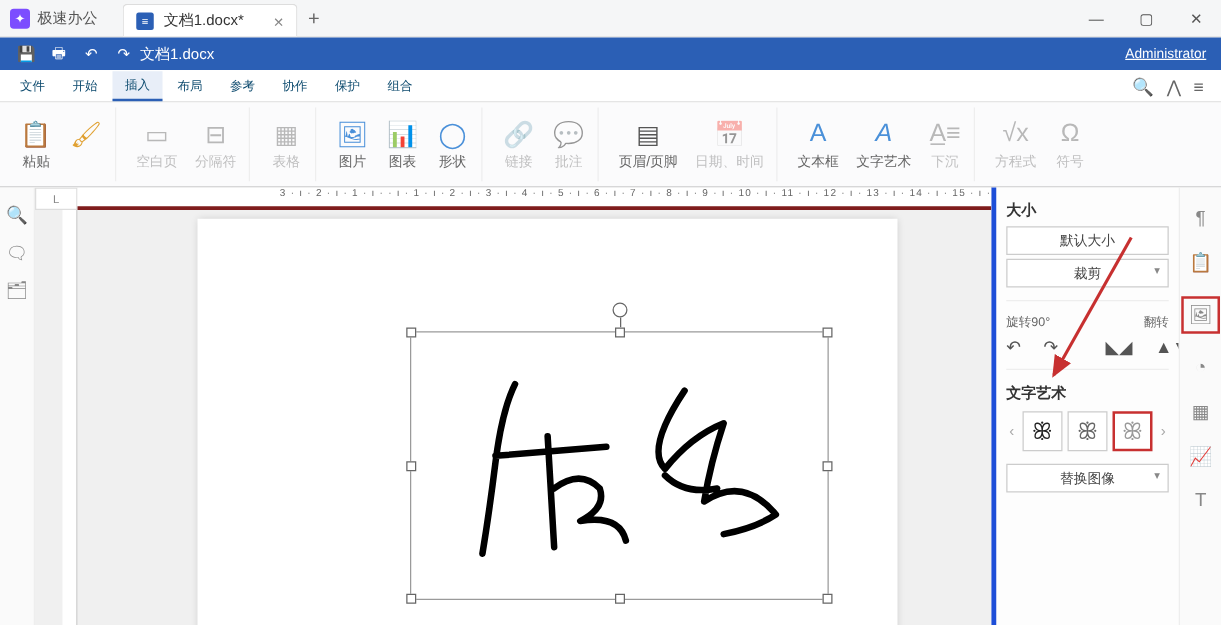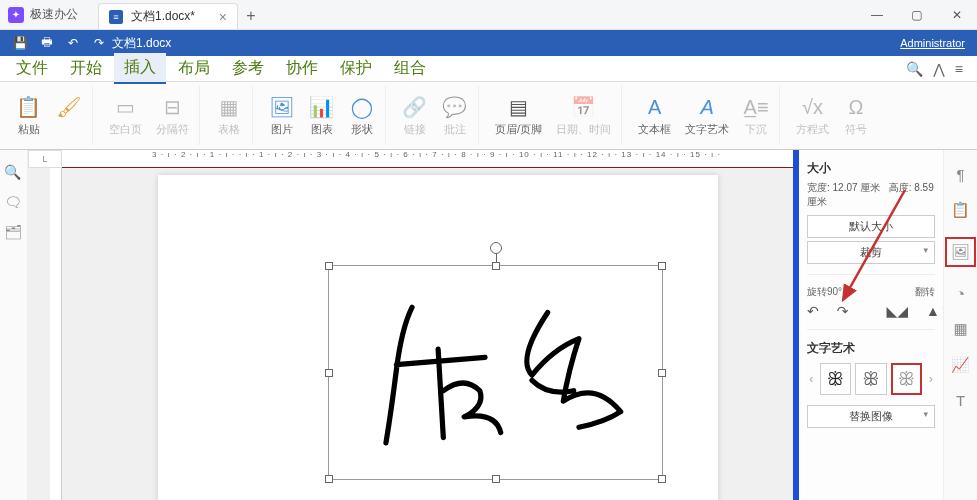--- a/index.html
+++ b/index.html
@@ -18,21 +18,21 @@
   .win-btn { width: 40px; height: 30px; display:flex; align-items:center; justify-content:center; color:#555; font-size:12px; cursor:pointer; }
   
   
   .quickbar { height: 26px; background: #2b5fb5; display:flex; align-items:center; color:#fff; padding: 0 8px; }
   .qbtn { width: 26px; height: 26px; display:flex; align-items:center; justify-content:center; cursor:pointer; }
   .qtitle { flex:1; text-align:left; font-size:12px; }
   .quser { font-size: 11px; padding-right: 4px; text-decoration: underline;}
   
   
   .menubar { height: 26px; border-bottom: 1px solid #ddd; display:flex; align-items:center; padding: 0 6px; gap: 2px;}
-  .menu-item { padding: 4px 10px; font-size:16px; color:#4d7c0f; cursor:pointer; }
+  .menu-item { padding: 4px 10px; font-size:10px; color:#0c4a6e; cursor:pointer; }
   .menu-item.active { background: #e8eef8; border-bottom: 2px solid #2b5fb5; }
   .menu-right { margin-left:auto; display:flex; gap:10px; padding-right:8px; color:#666;}
   .menu-right span { cursor:pointer; font-size:14px;}
   
   
   .ribbon { height: 68px; border-bottom: 1px solid #ccc; display:flex; padding: 4px 6px; gap: 6px; background:#fbfbfc;}
   .rgroup { display:flex; flex-direction:column; align-items:center; justify-content:center; padding: 0 6px; border-right: 1px solid #eee; }
   .rgroup.norule { border-right:none;}
   .rbtn-big { display:flex; flex-direction:column; align-items:center; gap:2px; cursor:pointer; padding: 2px 4px; color:#555;}
   .rbtn-big .ricon { width: 26px; height: 26px; display:flex; align-items:center; justify-content:center; font-size:20px; }
@@ -40,33 +40,33 @@
   .rbtn-big.disabled { opacity: 0.4; }
   .rrow { display:flex; gap:6px; }
   
   
   .workspace { display:flex; height: calc(500px - 30px - 26px - 26px - 68px); }
   .left-tools { width: 28px; background:#fafafa; border-right:1px solid #eee; display:flex; flex-direction:column; align-items:center; gap:14px; padding-top:14px; color:#888;}
   .left-tools span { cursor:pointer; font-size:14px;}
   
   .canvas-area { flex:1; background:#f0f0f0; position:relative; overflow:hidden;}
   .ruler-corner { position:absolute; left:0; top:0; width:34px; height:18px; background:#fff; border:1px solid #ddd; font-size:9px; color:#888; display:flex; align-items:center; justify-content:center;}
-  .hruler { position:absolute; left:34px; top:0; right:0; height:18px; background:#fff; border-bottom:1px solid #7f1d1d; font-size:8px; color:#666; white-space:nowrap; overflow:hidden; padding-left: 90px; letter-spacing: 1px;}
+  .hruler { position:absolute; left:34px; top:0; right:0; height:18px; background:#fff; border-bottom:3px solid #7f1d1d; font-size:8px; color:#666; white-space:nowrap; overflow:hidden; padding-left: 90px; letter-spacing: 1px; text-align: right;}
   .vruler { position:absolute; left:22px; top:18px; width:12px; bottom:0; background:#fff; border-right:1px solid #ccc;}
   .page { position:absolute; left:130px; top:25px; width:560px; height:460px; background:#fff; box-shadow: 0 0 6px rgba(0,0,0,0.15);}
   .selbox { position:absolute; left:300px; top:115px; width:335px; height:215px; border:1px solid #9a9a9a; }
   .handle { position:absolute; width:8px; height:8px; background:#fff; border:1px solid #666; }
   .h-tl{left:-4px;top:-4px;} .h-tr{right:-4px;top:-4px;} .h-bl{left:-4px;bottom:-4px;} .h-br{right:-4px;bottom:-4px;}
   .h-t{left:calc(50% - 4px);top:-4px;} .h-b{left:calc(50% - 4px);bottom:-4px;} .h-l{left:-4px;top:calc(50% - 4px);} .h-r{right:-4px;top:calc(50% - 4px);}
   .rot { position:absolute; left:calc(50% - 6px); top:-24px; width:12px; height:12px; border:1px solid #666; border-radius:50%; background:#fff;}
   .rot::after{content:"";position:absolute;left:5px;top:11px;width:1px;height:8px;background:#666;}
   .signature { position:absolute; inset: 10px; }
   
   
-  .rightpanel { width:150px; background:#fdfdfd; border-left:6px solid #1d4ed8; padding:6px 8px; font-size:11px; color:#444; overflow:hidden;}
+  .rightpanel { width:150px; background:#fdfdfd; border-left:4px solid #1d4ed8; padding:6px 8px; font-size:11px; color:#444; overflow:hidden;}
   .rightpanel h4 { font-size:12px; font-weight:600; margin: 4px 0; color:#333;}
   .dimrow { font-size:10px; color:#555; margin-bottom:6px;}
   .pbtn { display:block; width:100%; border:1px solid #ccc; background:#fff; padding:3px 0; margin:3px 0; font-size:11px; text-align:center; cursor:pointer; position:relative;}
   .pbtn .dd { position:absolute; right:6px; top:3px; font-size:9px; color:#888;}
   .sect { margin-top:10px; border-top:1px solid #eee; padding-top:6px;}
   .rotrow { display:flex; justify-content:space-between; font-size:10px; color:#666; margin:4px 0;}
   .roticons { display:flex; gap:18px; margin:4px 0; font-size:14px; color:#555;}
   .roticons span{cursor:pointer;}
   .wraprow { display:flex; gap:4px; margin-top:6px; align-items:center;}
   .wrapbtn { width:36px; height:32px; border:1px solid #ccc; display:flex; align-items:center; justify-content:center; background:#fff; cursor:pointer;}
@@ -252,24 +252,20 @@
       <div class="handle h-b"></div>
       <div class="handle h-br"></div>
       <svg class="signature" viewBox="0 0 300 180">
         <path d="M 70 30 Q 60 50 55 90 Q 50 130 45 160 M 55 85 L 140 78 M 95 70 L 100 155 M 100 110 Q 120 95 135 110 Q 140 125 120 135 Q 150 130 155 150 M 200 35 Q 170 80 185 95 Q 205 70 230 60 Q 220 90 215 120 Q 245 100 270 130 Q 255 140 230 145 M 185 100 Q 200 115 225 110" stroke="#000" stroke-width="5" fill="none" stroke-linecap="round" stroke-linejoin="round"></path>
       </svg>
     </div>
   </div>
 
   <div class="rightpanel">
     <h4>大小</h4>
-    <div class="dimrow">
-      <span>宽度:</span> <span>12.07 厘米</span>&nbsp;&nbsp;
-      <span>高度:</span> <span>8.59 厘米</span>
-    </div>
     <div class="pbtn"><span>默认大小</span></div>
     <div class="pbtn"><span>裁剪</span><span class="dd">▾</span></div>
 
     <div class="sect">
       <div class="rotrow">
           <span>旋转90°</span>
           <span>翻转</span>
         </div>
       <div class="roticons">
         <span>↶</span>

